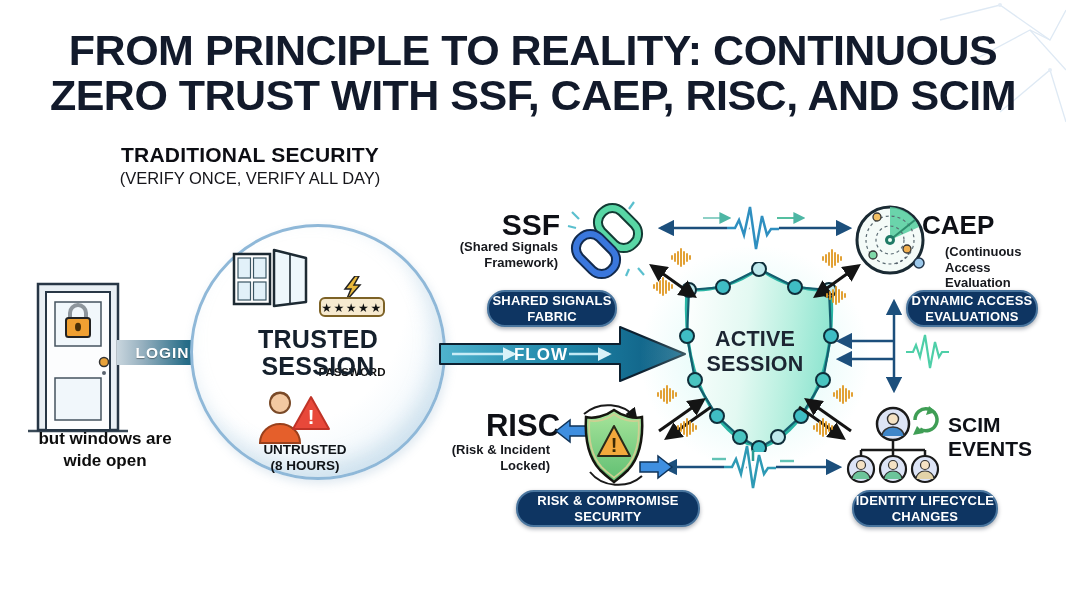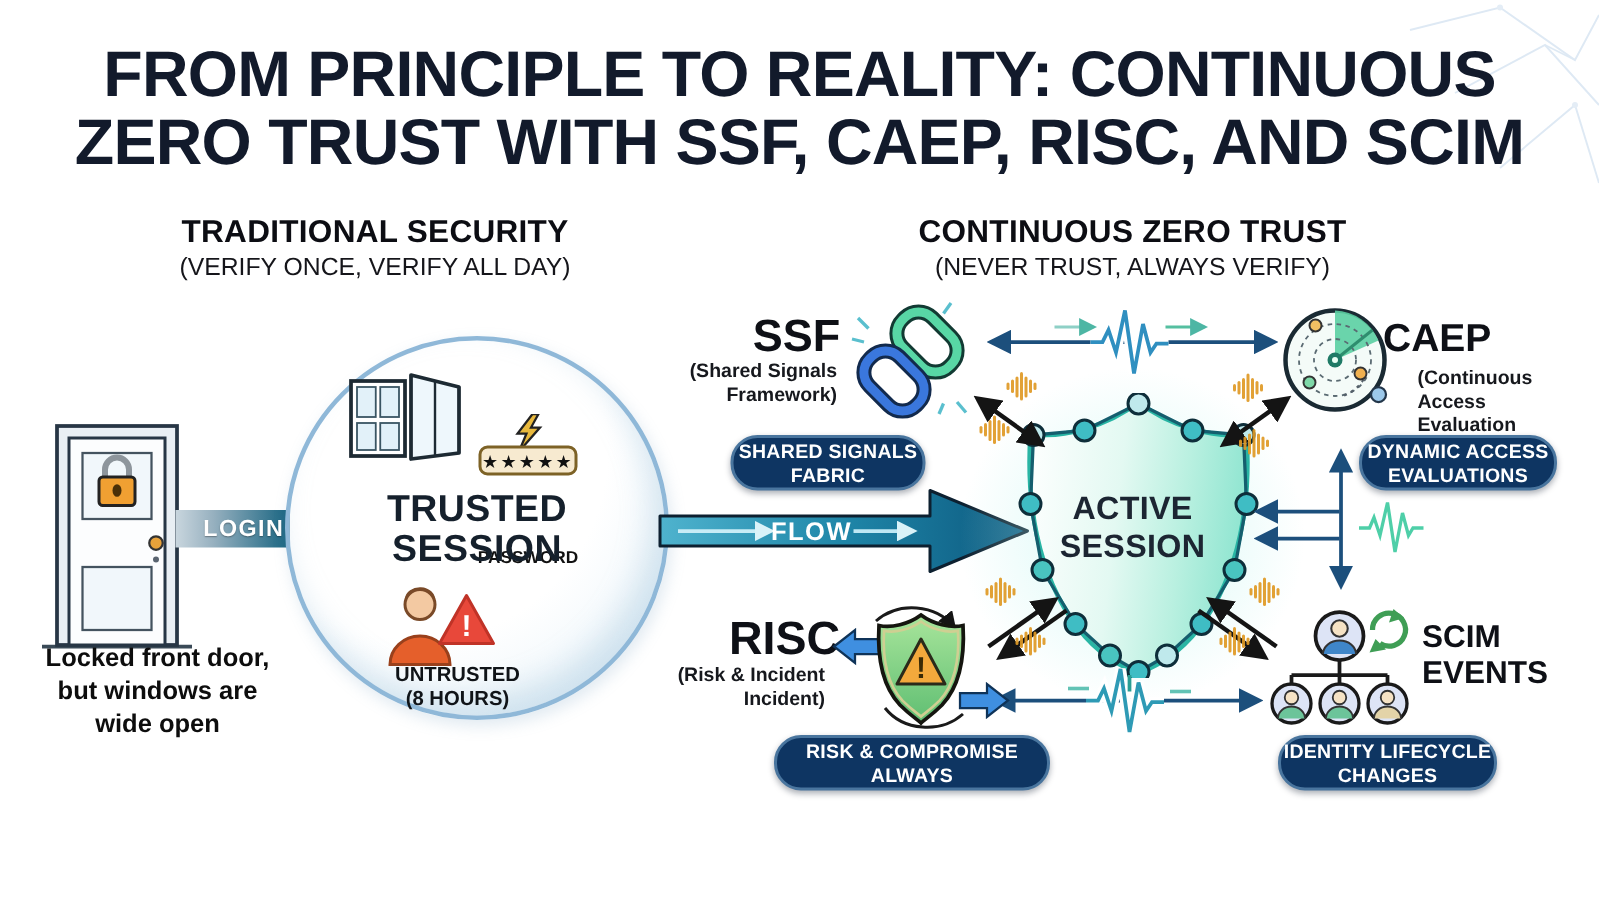--- a/index.html
+++ b/index.html
@@ -57,37 +57,34 @@
       <circle cx="120" cy="70" r="2" fill="#e4edf6"></circle>
   </svg>
 
   <div class="abs title">
     <div>FROM PRINCIPLE TO REALITY: CONTINUOUS</div>
     <div>ZERO TRUST WITH SSF, CAEP, RISC, AND SCIM</div>
   </div>
 
   <div class="abs sec-head" style="left:60px;top:143px;width:380px">TRADITIONAL SECURITY</div>
   <div class="abs sec-sub" style="left:60px;top:169px;width:380px">(VERIFY ONCE, VERIFY ALL DAY)</div>
-  <div class="abs sec-head" style="left:565px;top:143px;width:380px">CONTINUOUS ZERO TRUST</div>
-  <div class="abs sec-sub" style="left:565px;top:169px;width:380px">(NEVER TRUST, ALWAYS VERIFY)</div>
 
   <svg class="abs" style="left:28px;top:282px;width:100px;height:152px" viewBox="0 0 100 152">
     <line x1="0" y1="149" x2="100" y2="149" stroke="#3a4a57" stroke-width="2.5"></line>
     <rect x="10" y="2" width="80" height="146" fill="#e9eff4" stroke="#273645" stroke-width="2.5"></rect>
     <rect x="18" y="10" width="64" height="138" fill="#fcfdfe" stroke="#273645" stroke-width="2"></rect>
     <rect x="27" y="20" width="46" height="44" fill="#f1f7fb" stroke="#44535f" stroke-width="1.5"></rect>
     <path d="M42,37 v-6 a8,8 0 0 1 16,0 v6" fill="none" stroke="#8d959c" stroke-width="4"></path>
     <rect x="38" y="36" width="24" height="19" rx="2.5" fill="#f0a032" stroke="#222" stroke-width="2"></rect>
     <ellipse cx="50" cy="45" rx="3" ry="4.2" fill="#4a3008"></ellipse>
     <circle cx="76" cy="80" r="4.5" fill="#e8a23a" stroke="#333" stroke-width="1.5"></circle>
     <circle cx="76" cy="91" r="2" fill="#5a6470"></circle>
     <rect x="27" y="96" width="46" height="42" fill="#f1f7fb" stroke="#44535f" stroke-width="1.5"></rect>
   </svg>
   <div class="abs door-caption">
-    <div>Locked front door,</div>
     <div>but windows are</div>
     <div>wide open</div>
   </div>
 
   <div class="abs login-band">
     <span>LOGIN</span>
   </div>
 
   <div class="abs session-circle"></div>
 
@@ -337,41 +334,41 @@
       <span style="height: 14px;"></span>
       <span style="height: 19px;"></span>
       <span style="height: 14px;"></span>
       <span style="height: 9px;"></span>
       <span style="height: 5px;"></span>
     </div>
 
   <div class="abs acronym" style="left:478px;top:408px;width:90px;text-align:center;font-size:31px">RISC</div>
   <div class="abs desc" style="left:450px;top:442px;width:100px;text-align:right">
     <div>(Risk &amp; Incident</div>
-    <div>Incident)</div>
+    <div>Locked)</div>
   </div>
   <svg class="abs" style="left:550px;top:404px;width:126px;height:84px" viewBox="0 0 126 84">
     <defs>
       <linearGradient id="riscG" x1="0" y1="0" x2="0" y2="1">
         <stop offset="0" stop-color="#a8e59b"></stop>
           <stop offset="1" stop-color="#5fbe72"></stop>
       </linearGradient>
     </defs>
     <path d="M34,10 a34,30 0 0 1 52,4" fill="none" stroke="#1a1a1a" stroke-width="2" marker-end="url(#mB)"></path>
     <path d="M92,72 a34,30 0 0 1 -52,-4" fill="none" stroke="#1a1a1a" stroke-width="2"></path>
     <polygon points="6,27 20,16 20,22 38,22 38,32 20,32 20,38" fill="#3f8fe0" stroke="#0f3358" stroke-width="1.5"></polygon>
     <polygon points="122,63 108,52 108,58 90,58 90,68 108,68 108,74" fill="#3f8fe0" stroke="#0f3358" stroke-width="1.5"></polygon>
     <path d="M64,6 C72,12 84,15 92,13 C93,30 91,52 78,66 C71,73 66,76 64,78 C62,76 57,73 50,66 C37,52 35,30 36,13 C44,15 56,12 64,6 Z" fill="url(#riscG)" stroke="#15150f" stroke-width="2.5"></path>
     <path d="M64,6 C72,12 84,15 92,13 C93,30 91,52 78,66 C71,73 66,76 64,78 C62,76 57,73 50,66 C37,52 35,30 36,13 C44,15 56,12 64,6 Z" fill="none" stroke="#cfcf92" stroke-width="2" transform="translate(64,42) scale(0.88) translate(-64,-42)"></path>
     <polygon points="64,22 80,52 48,52" fill="#f3a93c" stroke="#2a2a1a" stroke-width="2" stroke-linejoin="round"></polygon>
     <text x="64" y="48" text-anchor="middle" font-size="20" font-weight="bold" fill="#3a2a05">!</text>
   </svg>
   <div class="abs badge" style="left:516px;top:490px;width:184px;height:37px">
     <span>RISK &amp; COMPROMISE</span>
-    <span>ALWAYS</span>
+    <span>SECURITY</span>
   </div>
 
   <svg class="abs" style="left:845px;top:404px;width:100px;height:90px" viewBox="0 0 100 90">
     <path d="M70,16 a11,11 0 1 1 5,9" fill="none" stroke="#3f9e55" stroke-width="3.5"></path>
     <polygon points="72,22 79,29 68,31" fill="#3f9e55"></polygon>
     <polygon points="84,2 91,8 81,11" fill="#3f9e55"></polygon>
     <g stroke="#1a1a1a" stroke-width="2.5">
       <line x1="48" y1="36" x2="48" y2="46"></line>
         <line x1="16" y1="46" x2="80" y2="46"></line>
       <line x1="16" y1="46" x2="16" y2="53"></line>

